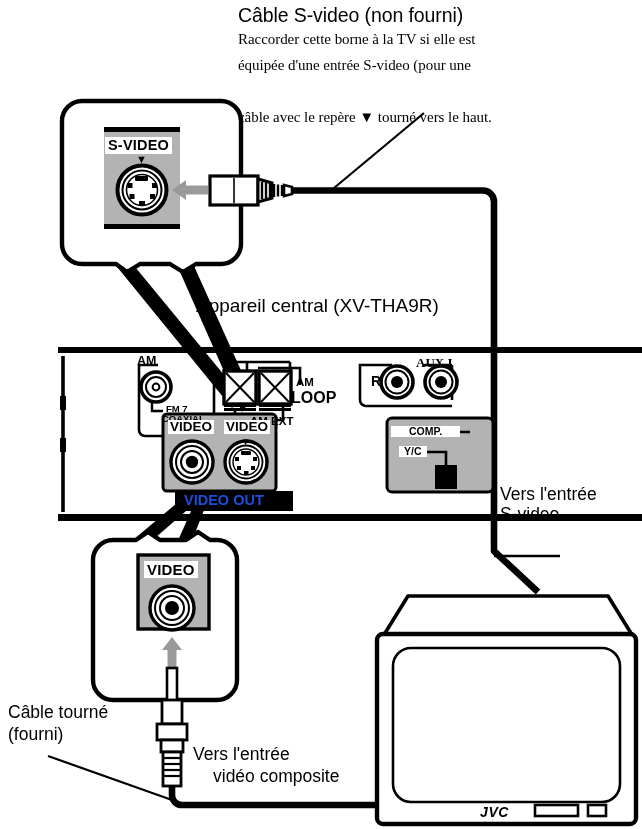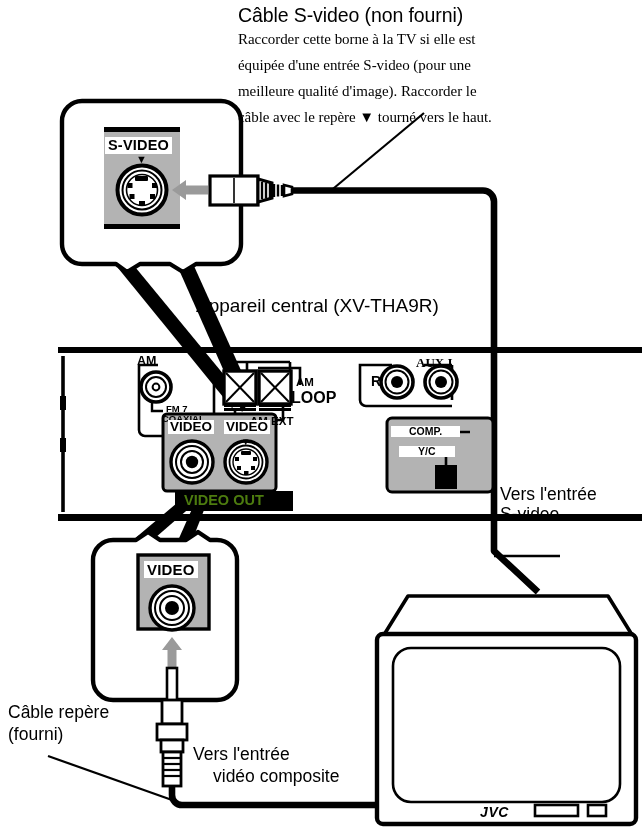--- a/index.html
+++ b/index.html
@@ -208,21 +208,20 @@
       <rect x="535" y="805" width="43" height="11" fill="#fff" stroke="#000" stroke-width="2.6"></rect>
       <rect x="588" y="805" width="18" height="11" fill="#fff" stroke="#000" stroke-width="2.6"></rect>
     </g>
 
   </svg>
 
   <div class="txt hdr-title" style="left:238px;top:6px;">Câble S-video (non fourni)</div>
 
   <div class="txt hdr-body serif" style="left:238px;top:32px;width:400px;">Raccorder cette borne à la TV si elle est</div>
   <div class="txt hdr-body serif" style="left:238px;top:58px;width:400px;">équipée d'une entrée S-video (pour une</div>
-  <div class="txt hdr-body serif" style="left:238px;top:84px;width:400px;">meilleure qualité d'image). Raccorder le</div>
   <div class="txt hdr-body serif" style="left:238px;top:110px;width:400px;">câble avec le repère ▼ tourné vers le haut.</div>
 
   <div class="txt" style="left:105px;top:137px;background:#fff;padding:1px 3px;
        font-size:14.5px;font-weight:bold;letter-spacing:0.2px;">S-VIDEO</div>
   <div class="txt" style="left:136px;top:154px;font-size:11px;line-height:1;">▼</div>
 
   <div class="txt lbl-unit" style="left:196px;top:296px;">Appareil central (XV-THA9R)</div>
 
   <div class="txt" style="left:137px;top:355px;font-size:12.5px;font-weight:bold;">AM</div>
   <div class="txt" style="left:166px;top:404px;font-size:9.5px;font-weight:bold;">FM 7</div>
@@ -232,34 +231,34 @@
   <div class="txt" style="left:250px;top:416px;font-size:11.5px;font-weight:bold;">AM EXT</div>
 
   <div class="txt" style="left:416px;top:356px;font-size:13px;font-weight:bold;font-family:Liberation Serif, serif;">AUX I</div>
   <div class="txt" style="left:371px;top:374px;font-size:14px;font-weight:bold;">R</div>
 
   <div class="txt" style="left:168px;top:420px;background:#fff;padding:0 2px;
        font-size:13.5px;font-weight:bold;">VIDEO</div>
   <div class="txt" style="left:224px;top:420px;background:#fff;padding:0 2px;
        font-size:13.5px;font-weight:bold;">VIDEO</div>
   <div class="txt" style="left:241px;top:437px;font-size:9.5px;line-height:1;">▼</div>
-  <div class="txt" style="left:184px;top:493px;color:#4d7c0f;font-size:14.5px;font-weight:bold;">VIDEO OUT</div>
+  <div class="txt" style="left:184px;top:493px;color:#1d4ed8;font-size:14.5px;font-weight:bold;">VIDEO OUT</div>
 
   <div class="txt" style="left:391px;top:426px;background:#fff;padding:0 18px;
        font-size:10.5px;font-weight:bold;">COMP.</div>
-  <div class="txt" style="left:399px;top:446px;background:#fff;padding:0 19px;
+  <div class="txt" style="left:399px;top:446px;background:#fff;padding:0 5px;
        font-size:10.5px;font-weight:bold;">Y/C</div>
 
   <div class="txt" style="left:144px;top:561px;background:#fff;padding:1px 3px;
        font-size:15px;font-weight:bold;letter-spacing:0.2px;">VIDEO</div>
 
   <div class="txt lbl-side" style="left:500px;top:484px;">Vers l'entrée</div>
   <div class="txt lbl-side" style="left:500px;top:504px;">S-video</div>
 
-  <div class="txt lbl-bl" style="left:8px;top:702px;">Câble repère</div>
+  <div class="txt lbl-bl" style="left:8px;top:702px;">Câble tourné</div>
   <div class="txt lbl-bl" style="left:8px;top:724px;">(fourni)</div>
 
   <div class="txt lbl-bl" style="left:193px;top:744px;">Vers l'entrée</div>
   <div class="txt lbl-bl" style="left:193px;top:766px;margin-left:20px;">vidéo composite</div>
 
   <div class="txt" style="left:480px;top:805px;font-size:14px;font-weight:bold;
        font-style:italic;letter-spacing:0.6px;">JVC</div>
 
 </div>
 

